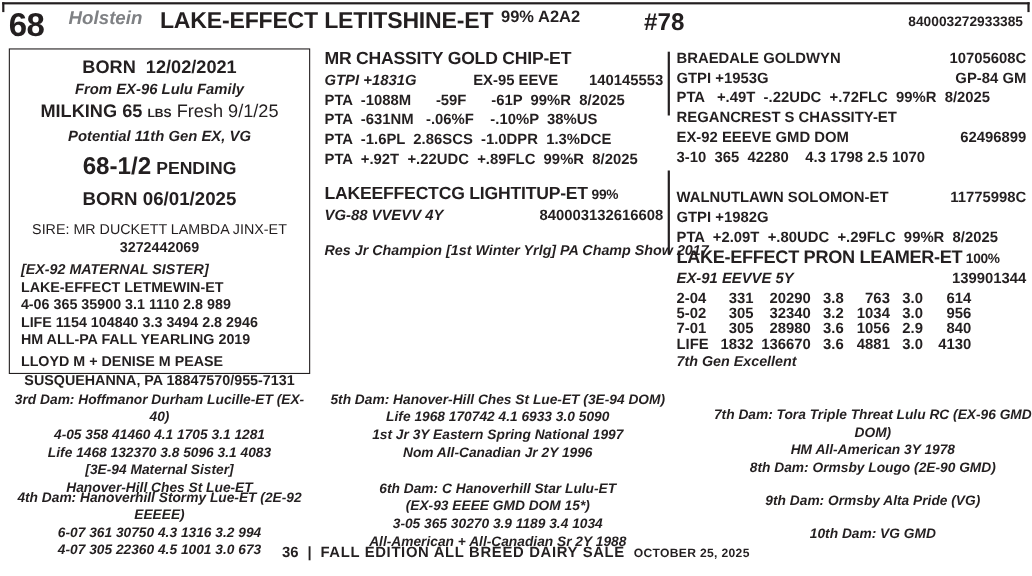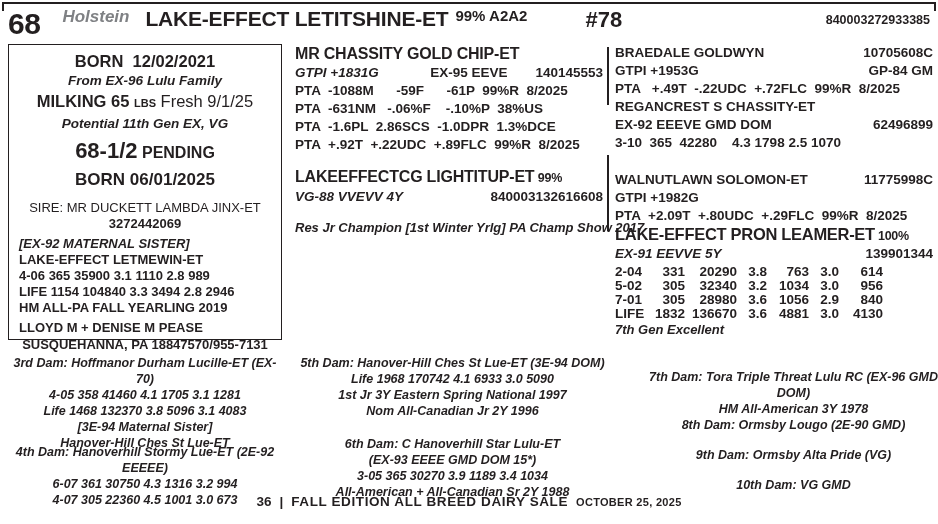--- a/index.html
+++ b/index.html
@@ -235,21 +235,21 @@
             <td class="c6">3.0</td>
             <td class="c7">4130</td>
       </tr>
     </tbody>
       </table>
     <div class="gen-note">7th Gen Excellent</div>
   </div>
 </div>
 
 <div class="fn fn-c1" style="top:355px;">
-  <div>3rd Dam: Hoffmanor Durham Lucille-ET (EX-70)</div>
+  <div>3rd Dam: Hoffmanor Durham Lucille-ET (EX-40)</div>
   <div>4-05 358 41460 4.1 1705 3.1 1281</div>
   <div>Life 1468 132370 3.8 5096 3.1 4083</div>
   <div>[3E-94 Maternal Sister]</div>
   <div>Hanover-Hill Ches St Lue-ET</div>
 </div>
 <div class="fn fn-c1" style="top:444px;">
   <div>4th Dam: Hanoverhill Stormy Lue-ET (2E-92 EEEEE)</div>
   <div>6-07 361 30750 4.3 1316 3.2 994</div>
   <div>4-07 305 22360 4.5 1001 3.0 673</div>
 </div>

